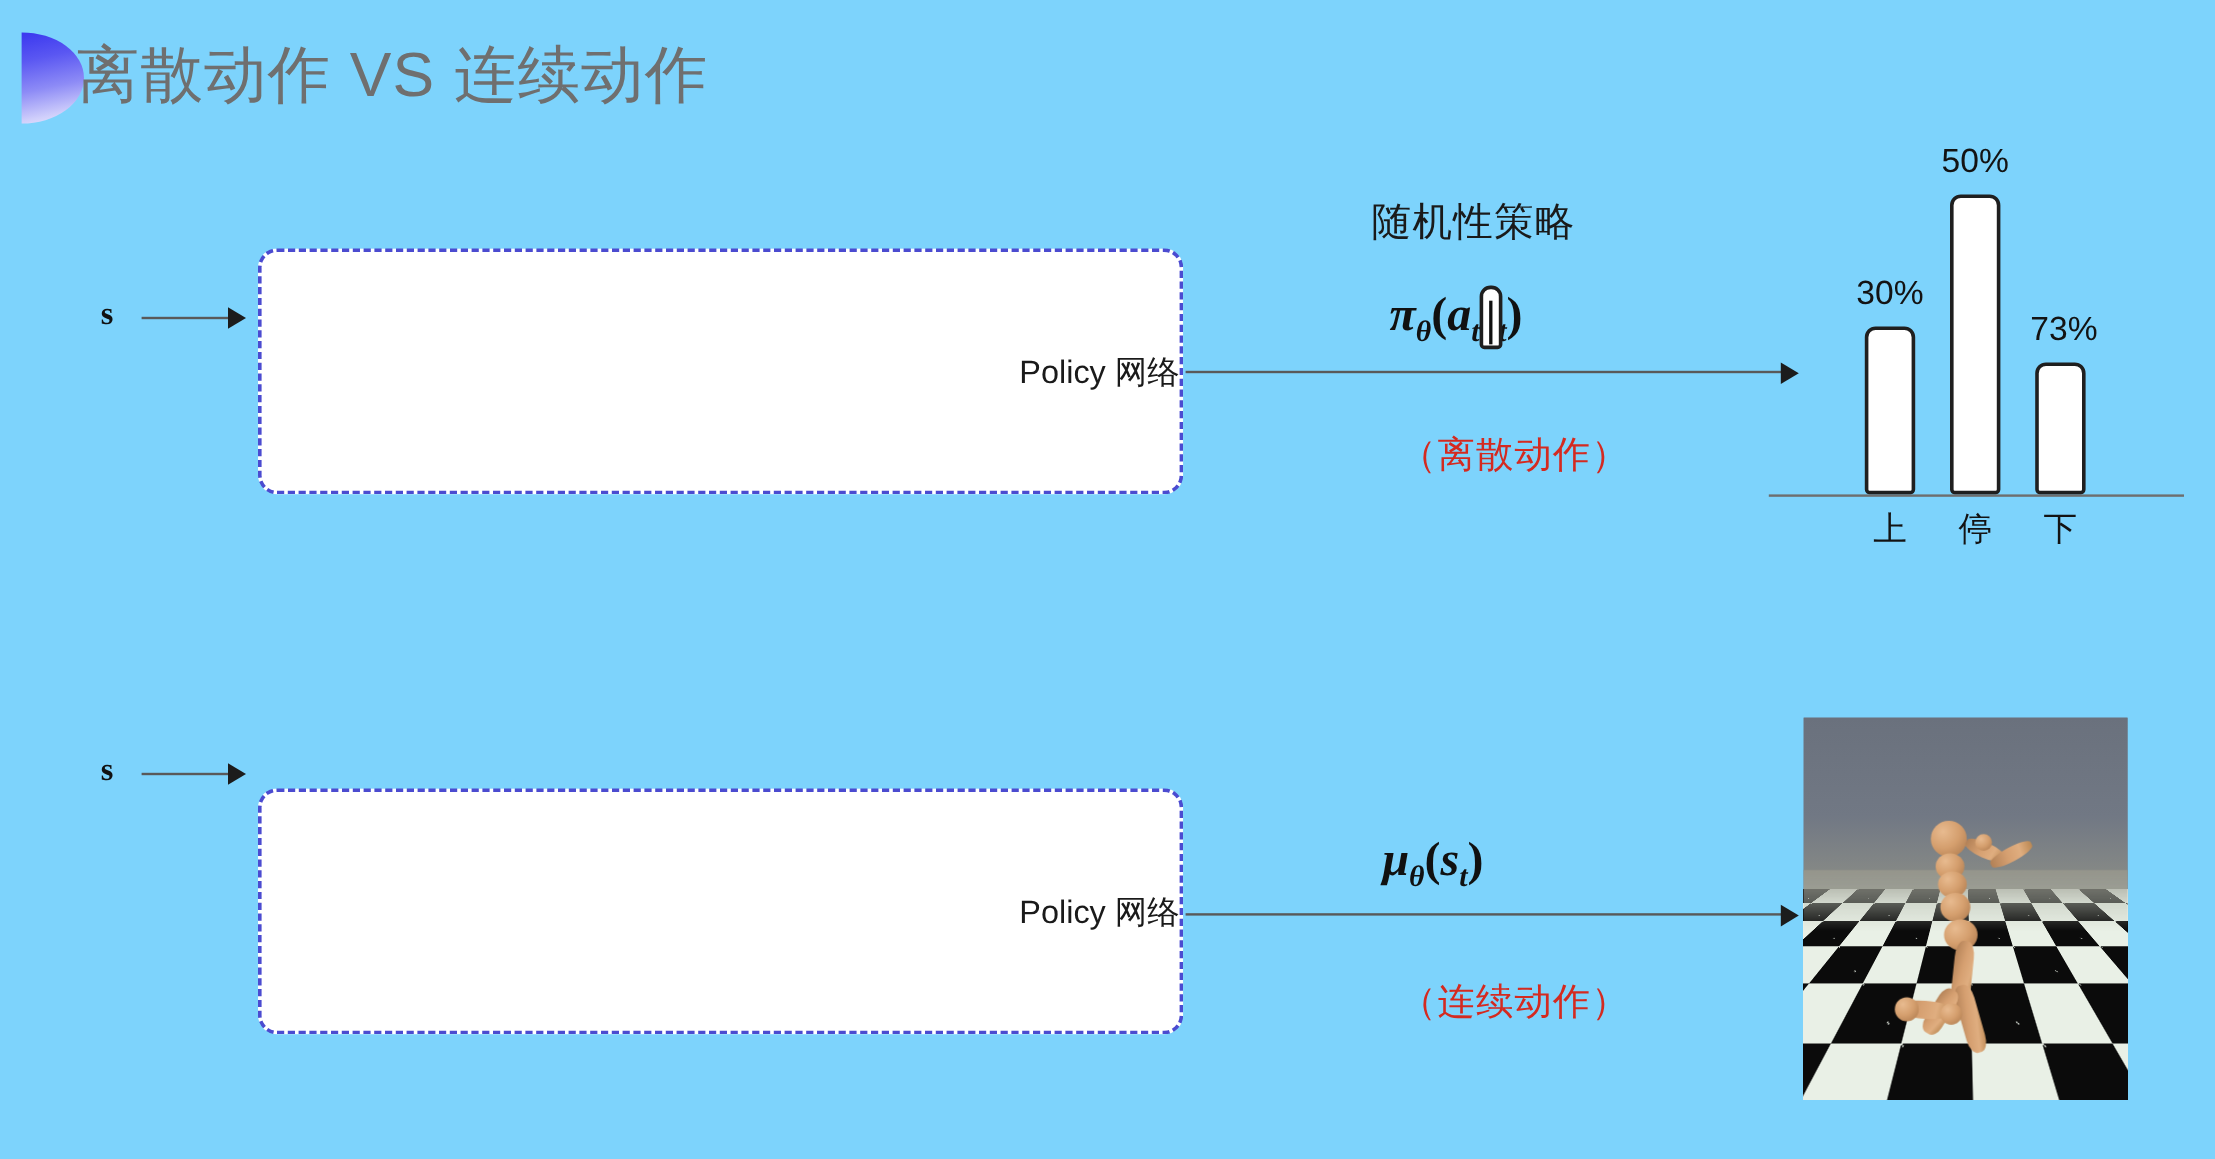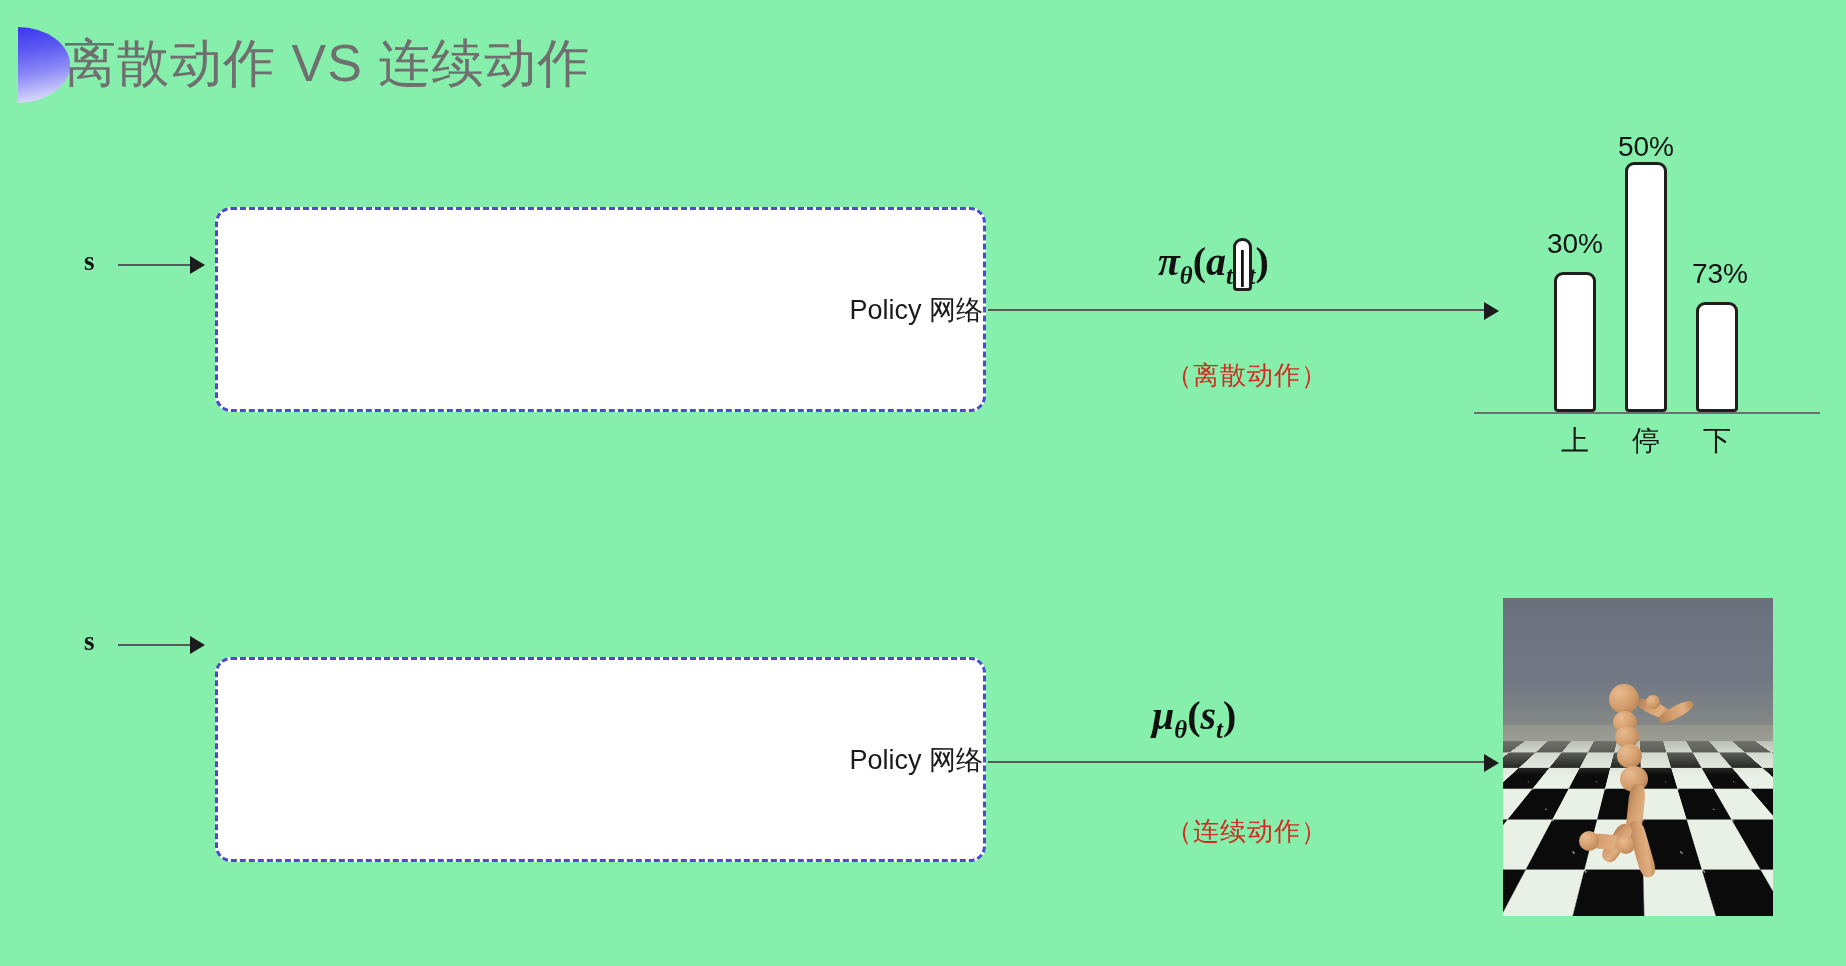--- a/index.html
+++ b/index.html
@@ -8,21 +8,21 @@
     padding: 0;
     background: #ffffff;
   }
   body {
     font-family: "Liberation Sans", "DejaVu Sans", sans-serif;
   }
   #slide {
     position: relative;
     width: 1846px;
     height: 966px;
-    background: #86efac;
+    background: #7dd3fc;
     overflow: hidden;
   }
 
   
   .title-bullet {
     position: absolute;
     left: 18px;
     top: 27px;
     width: 52px;
     height: 76px;
@@ -112,21 +112,21 @@
   }
   .ann-formula .bar {
     font-style: normal;
     padding: 0 2px;
   }
   .ann-formula .paren {
     font-style: normal;
   }
   .ann-red {
     position: absolute;
-    font-size: 26px;
+    font-size: 31px;
     color: #d42a20;
     white-space: nowrap;
     letter-spacing: 1px;
   }
 
   
   .chart {
     position: absolute;
   }
   .chart-axis {
@@ -220,35 +220,36 @@
   <div class="arrow-line" style="left:118px; top:264px; width:76px;"></div>
   <div class="arrow-head" style="left:190px; top:256px;"></div>
 
   <div class="policy-box" style="left:215px; top:207px; width:771px; height:205px;">
     <div class="policy-label">Policy 网络</div>
   </div>
 
   <div class="arrow-line" style="left:988px; top:309px; width:500px;"></div>
   <div class="arrow-head" style="left:1484px; top:302px;"></div>
 
+  <div class="ann-title" style="left:1143px; top:163px;">随机性策略</div>
 
   <div class="ann-formula" style="left:1158px; top:238px;">
     <span>π</span><span class="sub">θ</span><span class="paren">(</span><span>a</span><span class="sub">t</span><span class="bar">|</span><span>s</span><span class="sub">t</span><span class="paren">)</span>
   </div>
 
   <div class="ann-red" style="left:1166px; top:358px;">（离散动作）</div>
 
   <div class="chart" style="left:1470px; top:110px; width:360px; height:300px;">
 
     <div class="bar" style="left:84px; top:162px; width:42px; height:140px;"></div>
     <div class="bar" style="left:155px; top:52px; width:42px; height:250px;"></div>
     <div class="bar" style="left:226px; top:192px; width:42px; height:110px;"></div>
 
     <div class="bar-value" style="left:55px; top:118px; width:100px;">30%</div>
-    <div class="bar-value" style="left:126px; top:8px; width:100px;margin-top:13px;">50%</div>
+    <div class="bar-value" style="left:126px; top:8px; width:100px;">50%</div>
     <div class="bar-value" style="left:200px; top:148px; width:100px;">73%</div>
 
     <div class="chart-axis" style="left:4px; top:302px; width:346px;"></div>
 
     <div class="bar-cat" style="left:55px; top:312px; width:100px;">上</div>
     <div class="bar-cat" style="left:126px; top:312px; width:100px;">停</div>
     <div class="bar-cat" style="left:197px; top:312px; width:100px;">下</div>
   </div>
 
   <div class="s-label" style="left:84px; top:626px;">s</div>

